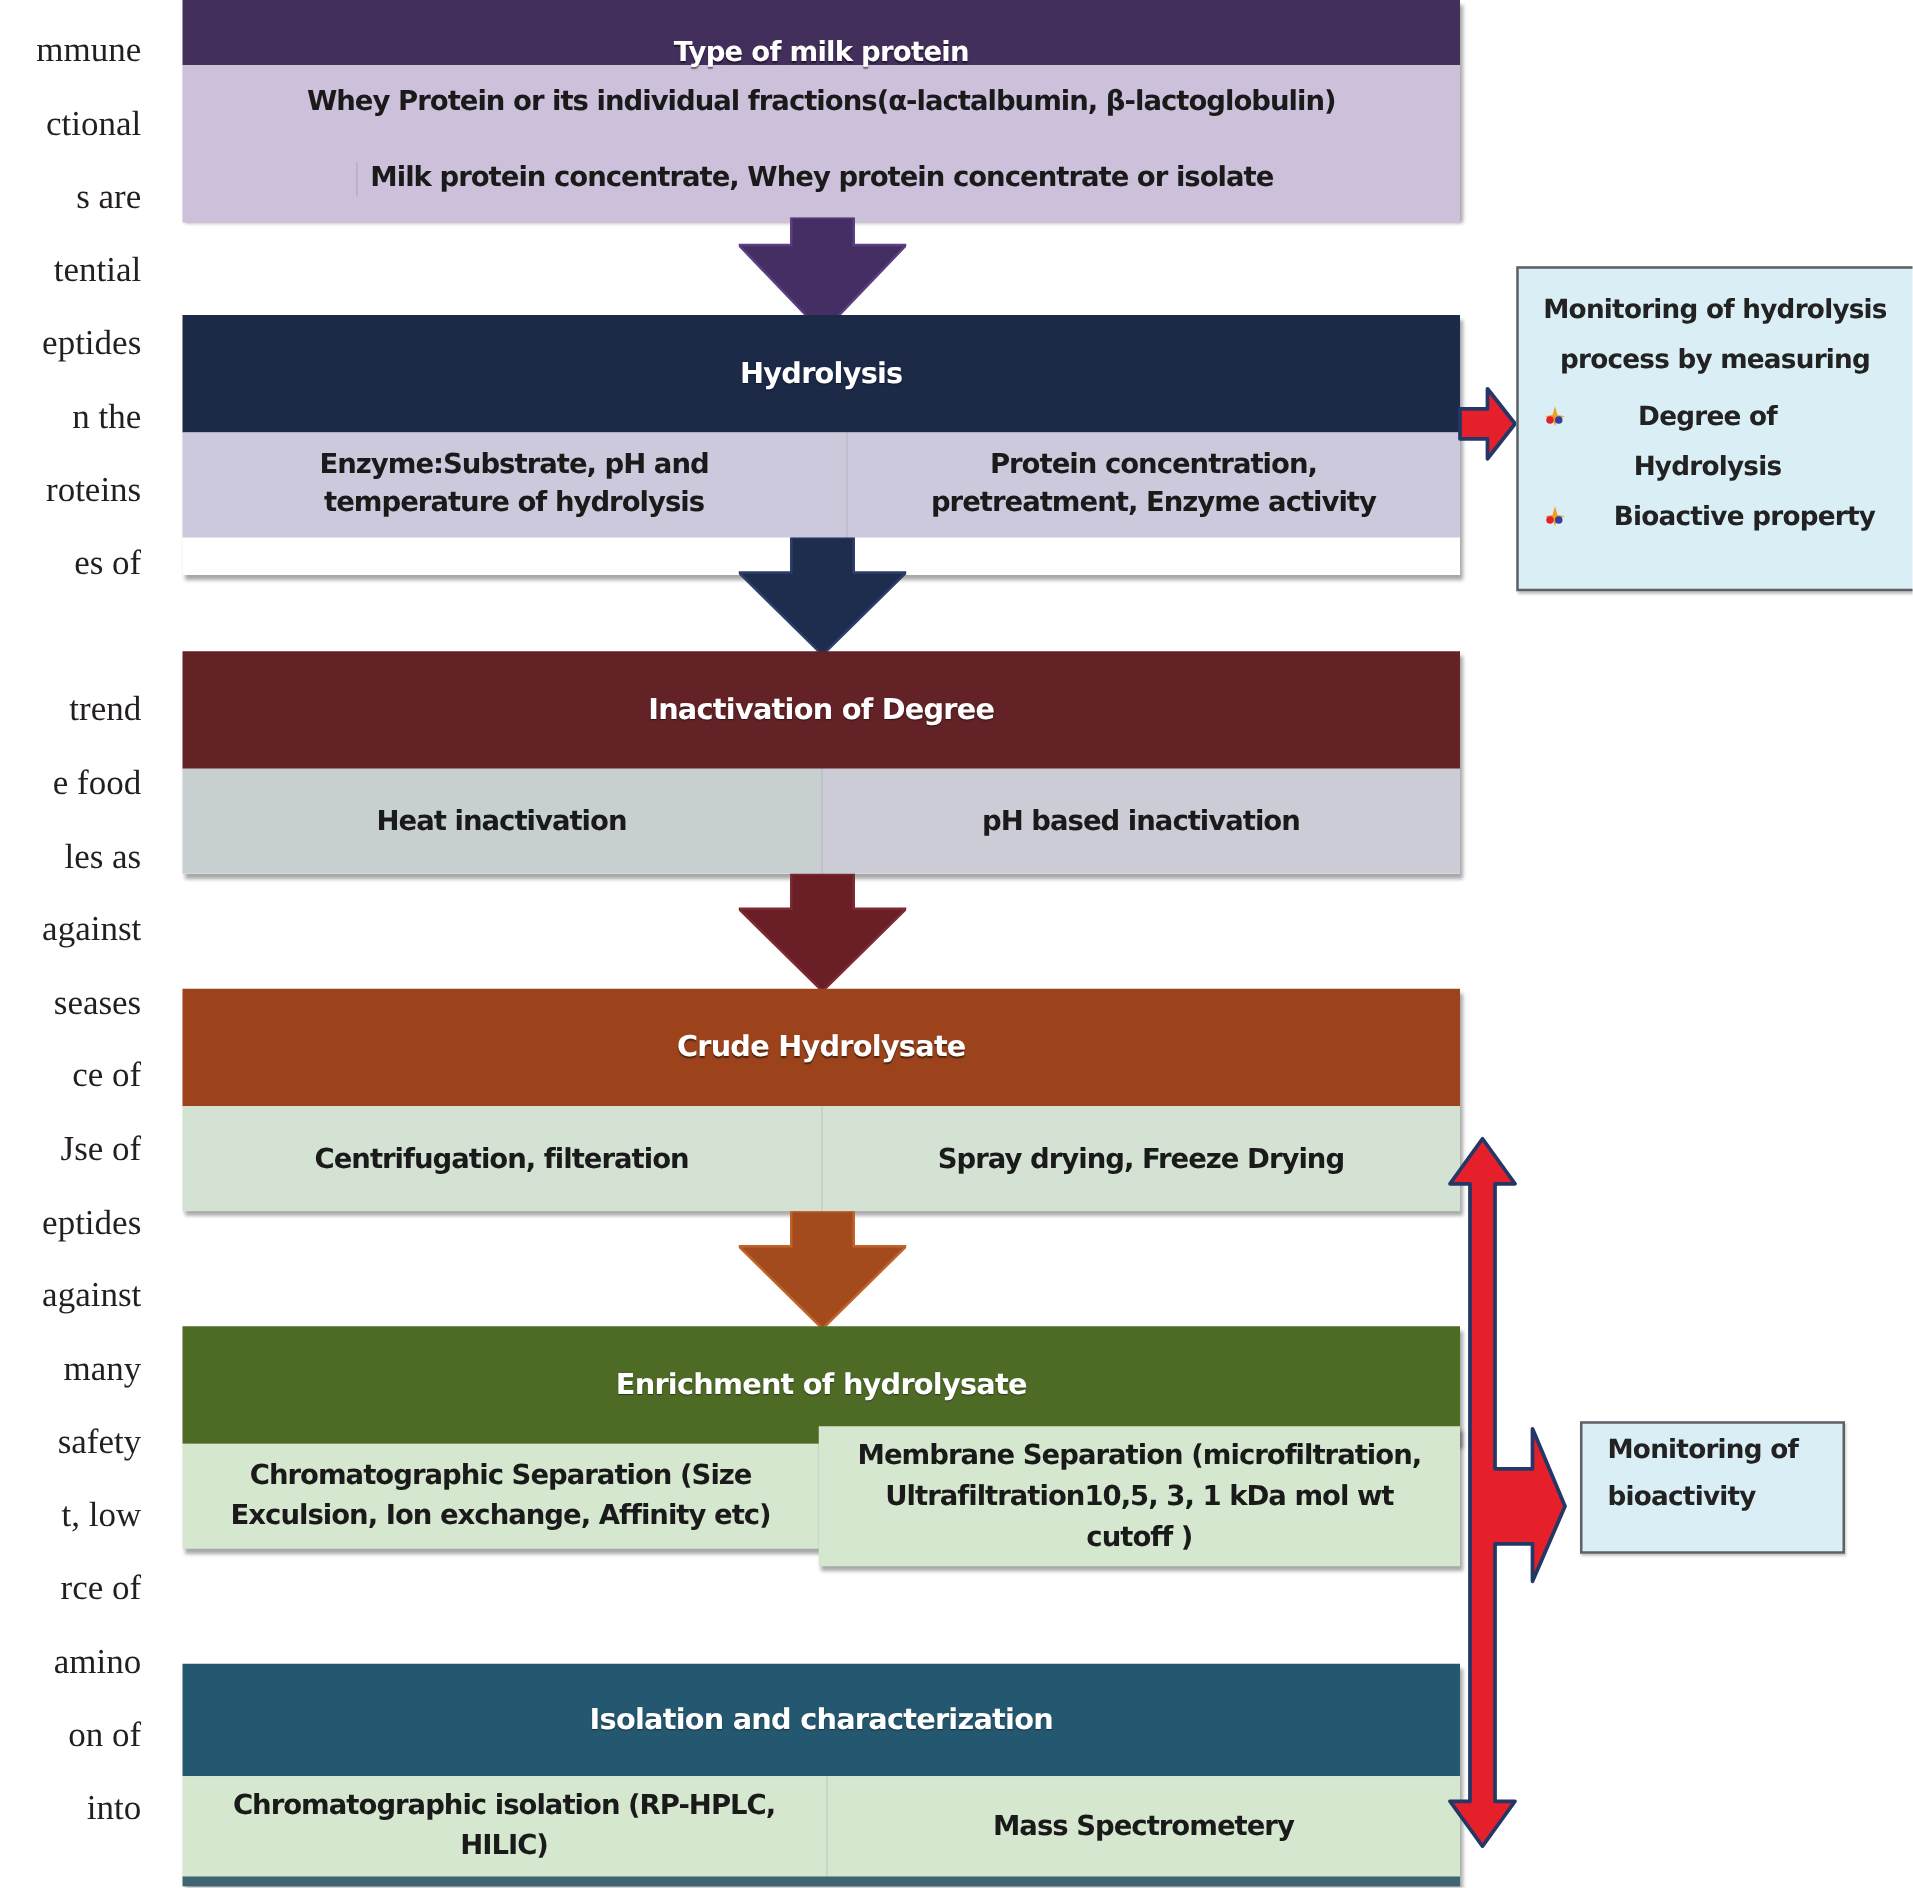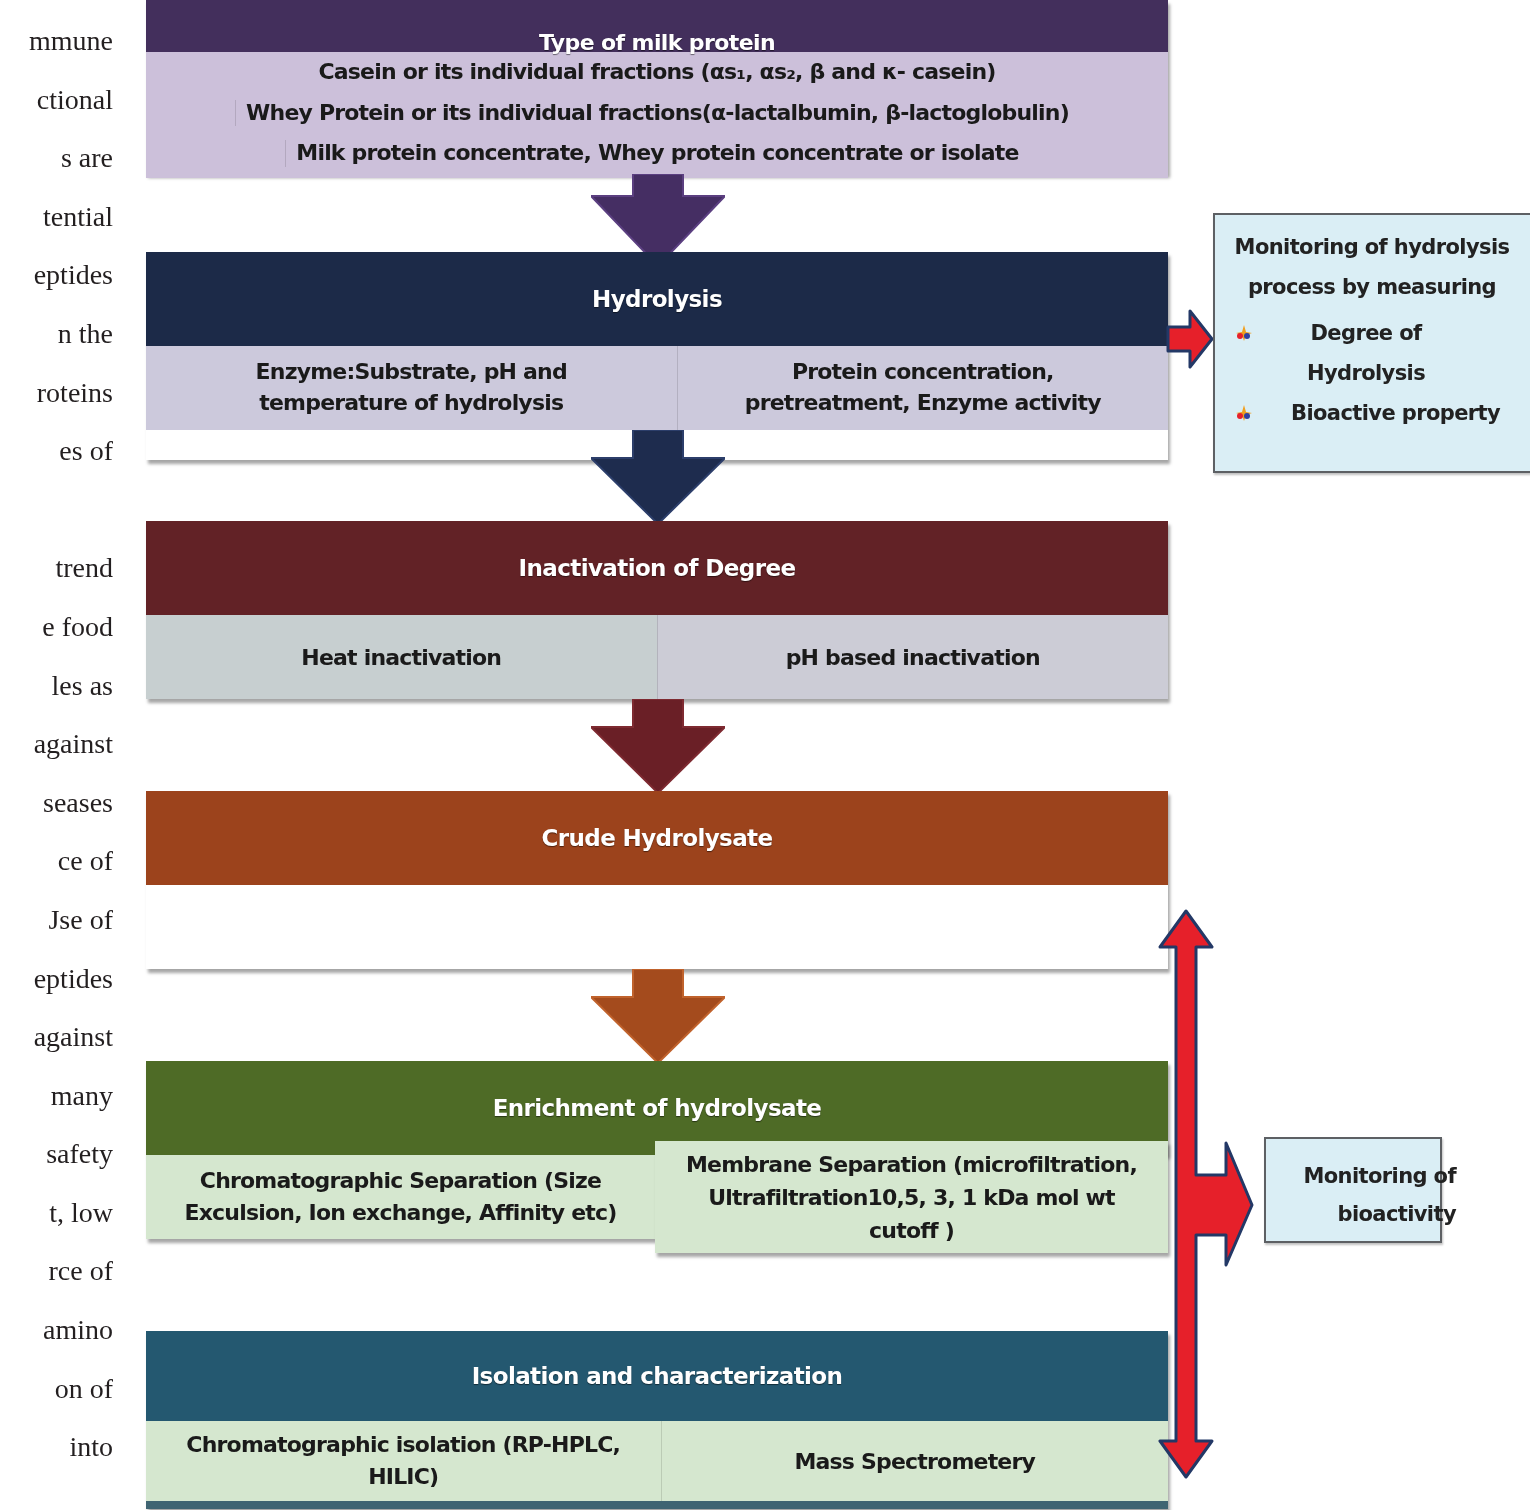--- a/index.html
+++ b/index.html
@@ -53,21 +53,20 @@
   <div class="line">amino</div>
   <div class="line">on   of</div>
   <div class="line">into</div>
 </div>
 
 <div class="stage" style="top:0; height:174px;">
   <div class="stage-header" style="height:52px; background:#432f5c; align-items:flex-end; padding-bottom:0;">
     <span style="color:#fff; position:relative; top:3px; font-size:22px;">Type of milk protein</span>
   </div>
   <div style="height:122px; background:#ccc0da; display:flex; flex-direction:column; justify-content:space-around; align-items:center; padding:0 0 4px;">
-    <div class="cell" style="flex:none; line-height:1.2;">Casein or its individual fractions (αs₁, αs₂, β and κ- casein)</div>
     <div class="cell" style="flex:none; line-height:1.2;">Whey Protein or its individual fractions(α-lactalbumin, β-lactoglobulin)</div>
     <div class="cell" style="flex:none; line-height:1.2;">Milk protein concentrate, Whey protein concentrate or isolate</div>
   </div>
 </div>
 
 <svg class="down-arrow" style="top:174px; height:92px;" viewBox="0 0 134 92">
   <polygon points="42,0 92,0 92,22 134,22 67,92 0,22 42,22" fill="#452e63" stroke="#5b3f80" stroke-width="2"></polygon>
 </svg>
 
 <div class="stage" style="top:252px; height:208px;">
@@ -94,20 +93,24 @@
   </div>
 </div>
 
 <svg class="down-arrow" style="top:699px; height:94px;" viewBox="0 0 134 94">
   <polygon points="42,0 92,0 92,28 134,28 67,94 0,28 42,28" fill="#6a1f26" stroke="#7e2a31" stroke-width="2"></polygon>
 </svg>
 
 <div class="stage" style="top:791px; height:178px;">
   <div class="stage-header" style="height:94px; background:#9c431c;">
     <span>Crude Hydrolysate</span>
+  </div>
+  <div class="stage-body" style="height:84px;">
+    <div class="cell" style="background:#d4e2d4;">Centrifugation, filteration</div>
+    <div class="cell" style="background:#d4e2d4;">Spray drying, Freeze Drying</div>
   </div>
 </div>
 
 <svg class="down-arrow" style="top:969px; height:94px;" viewBox="0 0 134 94">
   <polygon points="42,0 92,0 92,28 134,28 67,94 0,28 42,28" fill="#a44b1d" stroke="#c0622c" stroke-width="2"></polygon>
 </svg>
 
 <div class="stage" style="top:1061px; height:178px; box-shadow:none;">
   <div class="stage-header" style="height:94px; background:#4e6b26; box-shadow:2px 4px 3px rgba(0,0,0,0.35);">
     <span>Enrichment of hydrolysate</span>
@@ -160,15 +163,15 @@
       </span>
       <span style="padding-left:24px;">Bioactive property</span>
     </div>
   </div>
 </div>
 
 <svg style="position:absolute; left:1156px; top:909px; width:100px; height:570px;" viewBox="0 0 100 570">
   <path d="M30,2 L56,38 L40,38 L40,266 L70,266 L70,234 L96,296 L70,356 L70,326 L40,326 L40,532 L56,532 L30,568 L4,532 L20,532 L20,38 L4,38 Z" fill="#e6202a" stroke="#233866" stroke-width="3" stroke-linejoin="round"></path>
 </svg>
 
-<div class="side-box" style="left:1264px; top:1137px; width:178px; height:106px; box-sizing:border-box; padding:18px 0 0 20px; line-height:38px;text-align:right;">
+<div class="side-box" style="left:1264px; top:1137px; width:212px; height:106px; box-sizing:border-box; padding:1px 0 0 20px; line-height:38px;">
   <div style="width:170px;">Monitoring of bioactivity</div>
 </div>
 
 </body></html>

